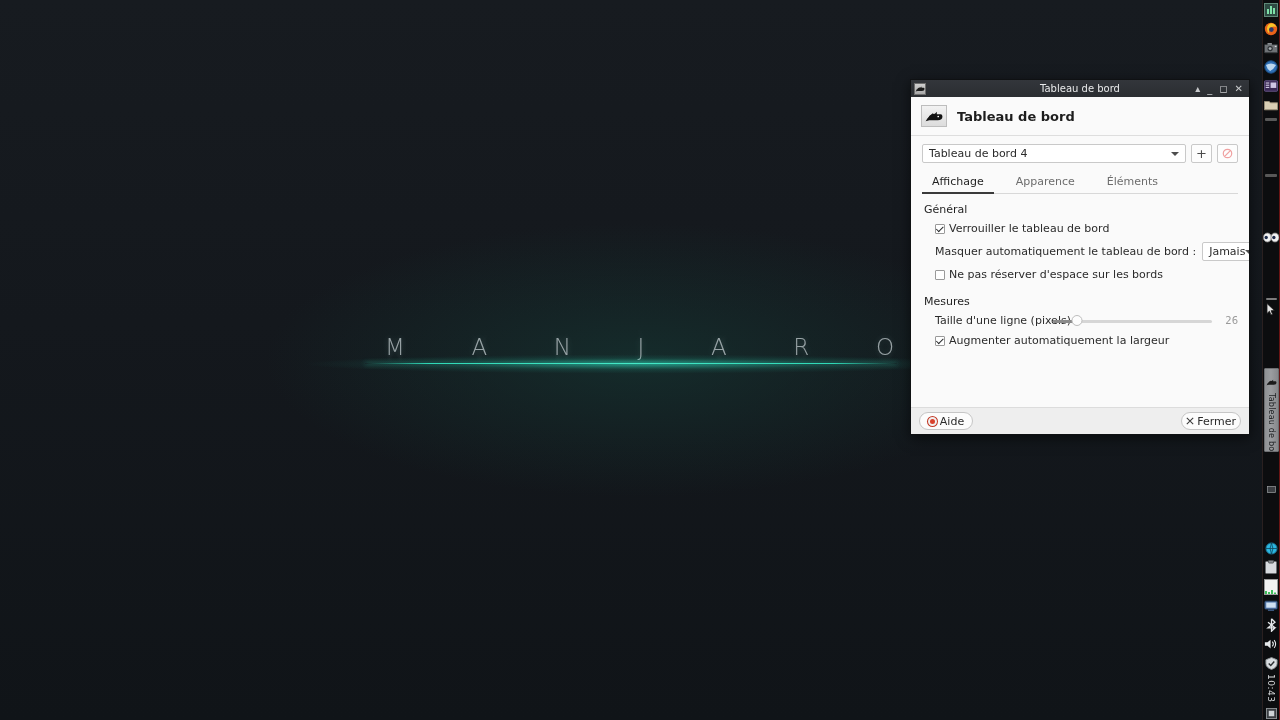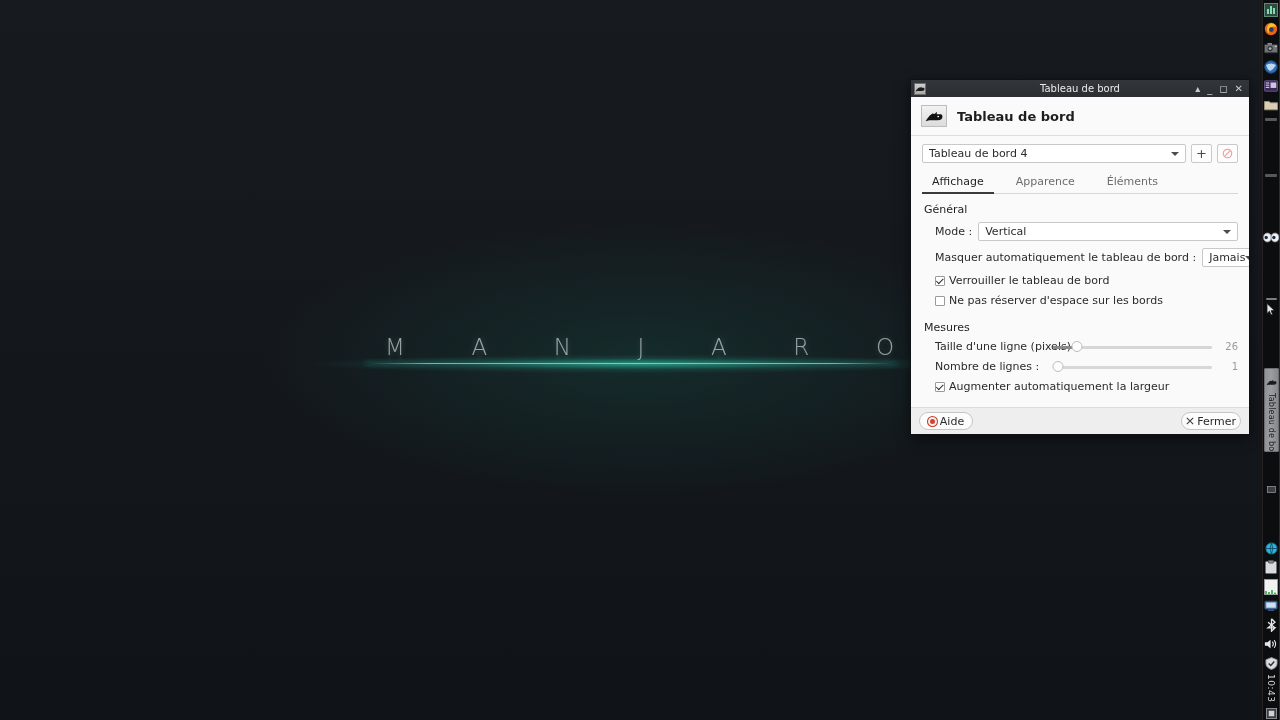--- a/index.html
+++ b/index.html
@@ -471,67 +471,51 @@
       </div>
 
       <div class="tabs">
         <div class="tab active">Affichage</div>
         <div class="tab">Apparence</div>
         <div class="tab">Éléments</div>
       </div>
 
       <div class="section-title">Général</div>
 
+
       <div class="frow">
-        <span class="flabel">Mode :</span>
-        <div class="combo" style="margin-left:6px;">
-          <span>Vertical</span>
-          <span class="caret"></span>
-        </div>
+        <span class="cb checked"></span>
+        <span class="flabel">Verrouiller le tableau de bord</span>
       </div>
 
       <div class="frow">
         <span class="flabel">Masquer automatiquement le tableau de bord :</span>
         <div class="combo" style="margin-left:6px;max-width:95px;">
           <span>Jamais</span>
           <span class="caret"></span>
         </div>
-      </div>
-
-      <div class="frow">
-        <span class="cb checked"></span>
-        <span class="flabel">Verrouiller le tableau de bord</span>
       </div>
 
       <div class="frow">
         <span class="cb"></span>
         <span class="flabel">Ne pas réserver d'espace sur les bords</span>
       </div>
 
       <div class="section-title" style="margin-top:14px;">Mesures</div>
 
       <div class="frow">
         <span class="flabel" style="width:110px;">Taille d'une ligne (pixels) :</span>
         <div class="slider-wrap">
           <div class="strack"></div>
           <div class="sfill" style="width:24px;"></div>
           <div class="sknob" style="left:24px;"></div>
           <span class="svalue">26</span>
         </div>
       </div>
 
-      <div class="frow">
-        <span class="flabel" style="width:110px;">Nombre de lignes :</span>
-        <div class="slider-wrap">
-          <div class="strack"></div>
-          <div class="sfill" style="width:0px;"></div>
-          <div class="sknob" style="left:5px;"></div>
-          <span class="svalue">1</span>
-        </div>
-      </div>
 
 
       <div class="frow">
         <span class="cb checked"></span>
         <span class="flabel">Augmenter automatiquement la largeur</span>
       </div>
 
     </div>
 
     <div class="win-footer">

